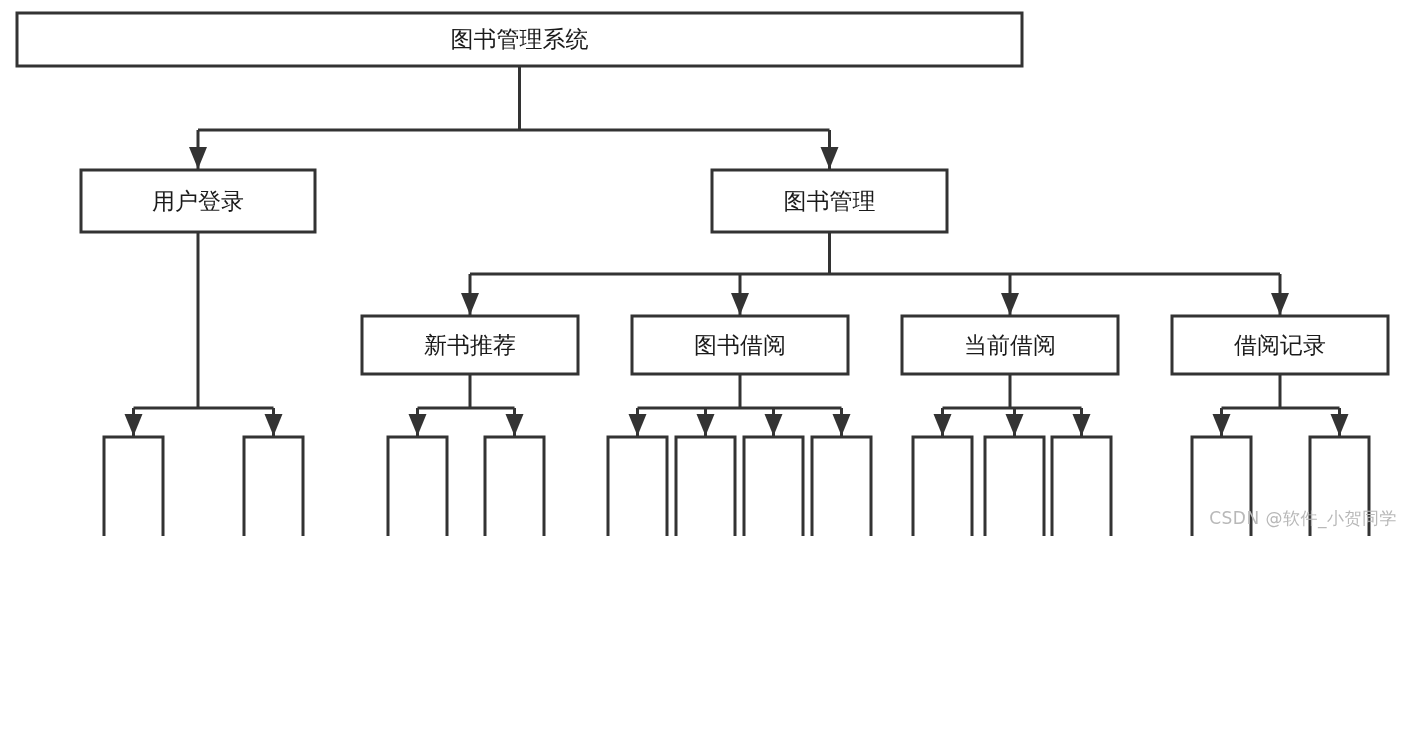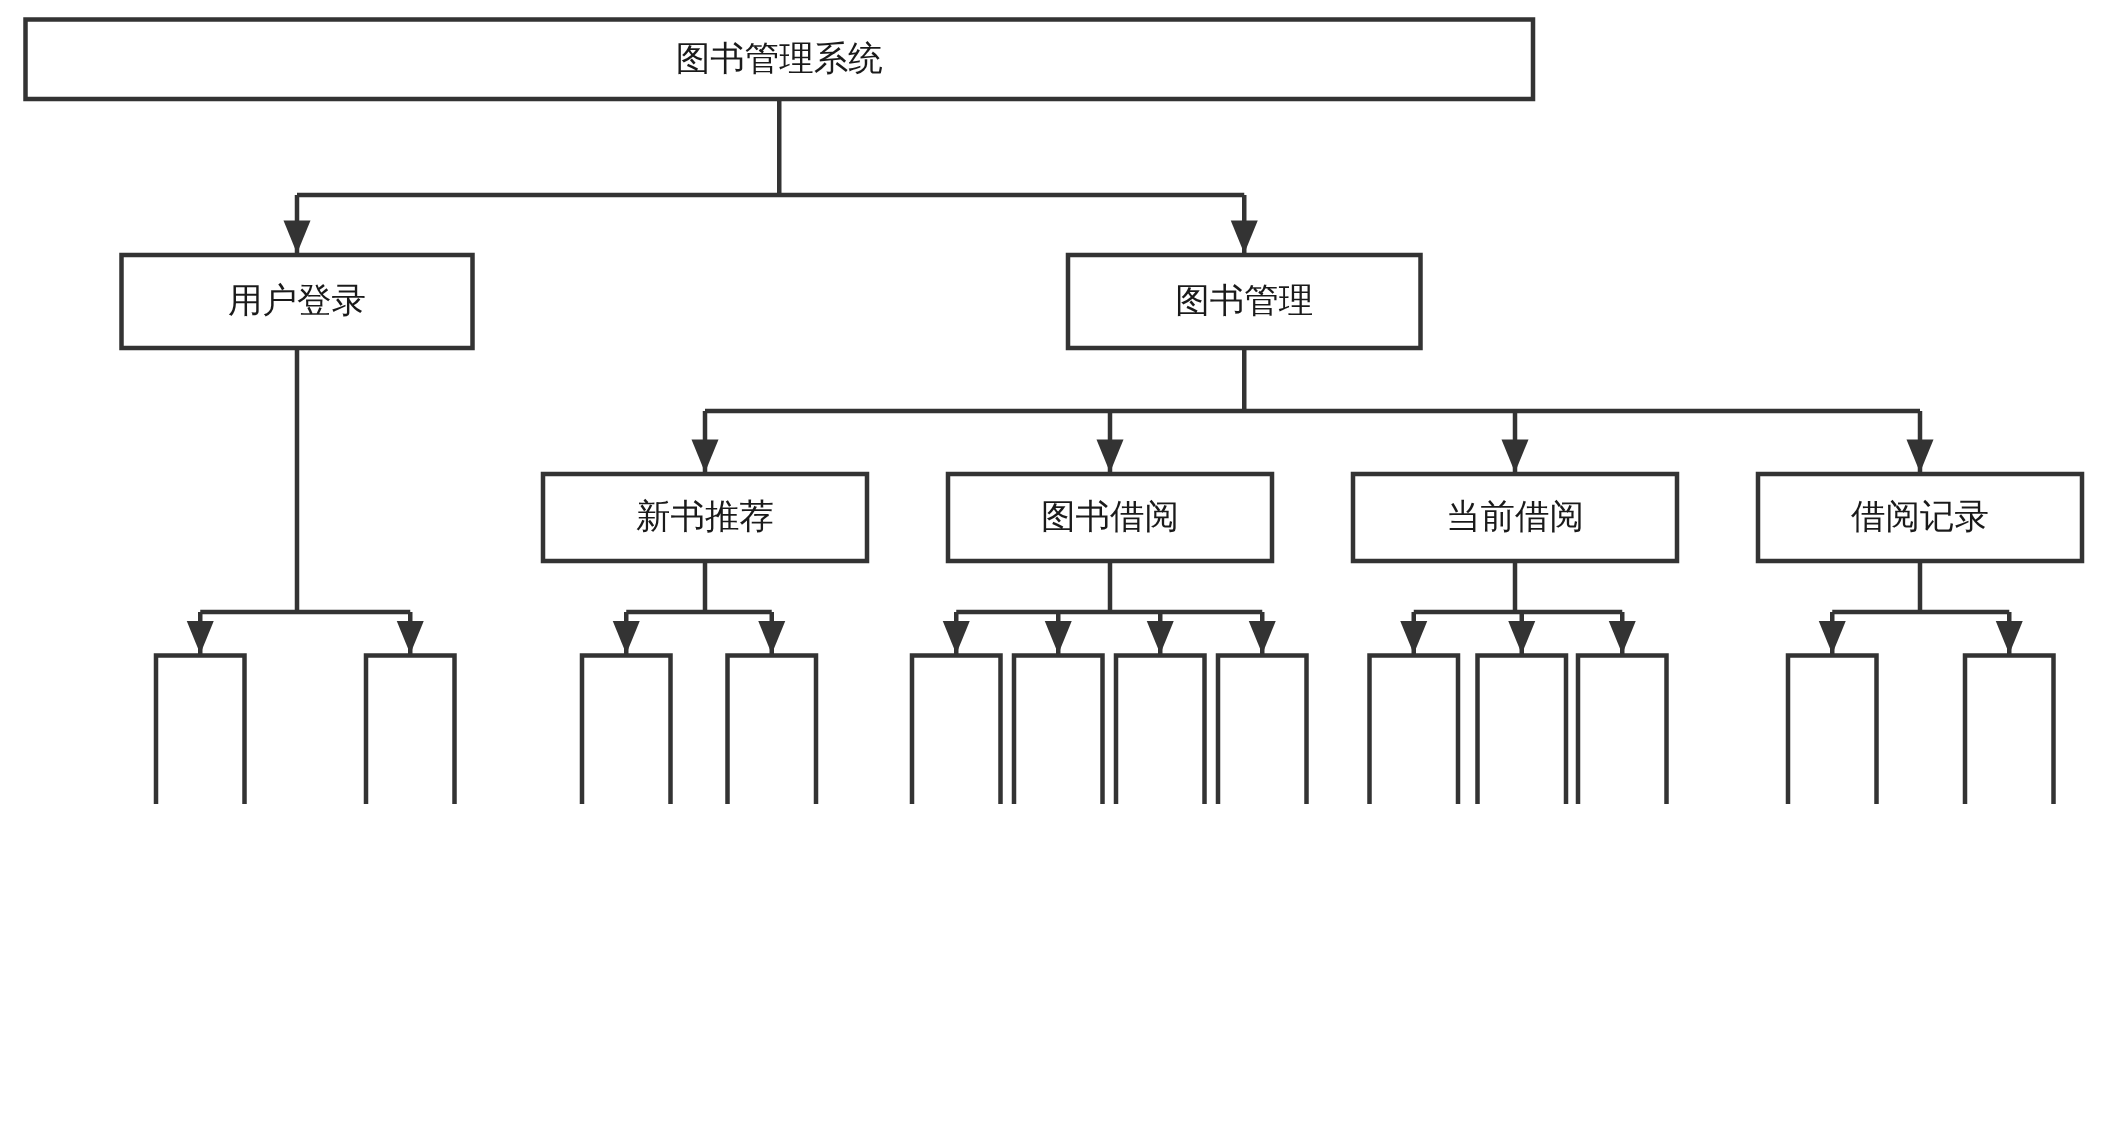--- a/index.html
+++ b/index.html
@@ -169,14 +169,15 @@
       <div class="vlabel" style="left: 676px; width: 59px; top: 447px; height: 277px; display: flex; align-items: center; justify-content: center;">新增图书（管理员）</div>
       <div class="vlabel" style="left: 744px; width: 59px; top: 447px; height: 277px; display: flex; align-items: center; justify-content: center;">编辑图书（管理员）</div>
       <div class="vlabel" style="left: 812px; width: 59px; top: 447px; height: 277px; display: flex; align-items: center; justify-content: center;">借阅图书</div>
       <div class="vlabel" style="left: 913px; width: 59px; top: 447px; height: 277px; display: flex; align-items: center; justify-content: center;">查询图书</div>
       <div class="vlabel" style="left: 985px; width: 59px; top: 447px; height: 277px; display: flex; align-items: center; justify-content: center;">归还图书</div>
       <div class="vlabel" style="left: 1052px; width: 59px; top: 447px; height: 277px; display: flex; align-items: center; justify-content: center;">确认归还（管理员）</div>
       <div class="vlabel" style="left: 1192px; width: 59px; top: 447px; height: 277px; display: flex; align-items: center; justify-content: center;">新增借阅记录</div>
       <div class="vlabel" style="left: 1310px; width: 59px; top: 447px; height: 277px; display: flex; align-items: center; justify-content: center;">查询借阅记录</div>
     </div>
 
+  <div class="watermark">CSDN @软件_小贺同学</div>
 
 </div>
 
 </body></html>

